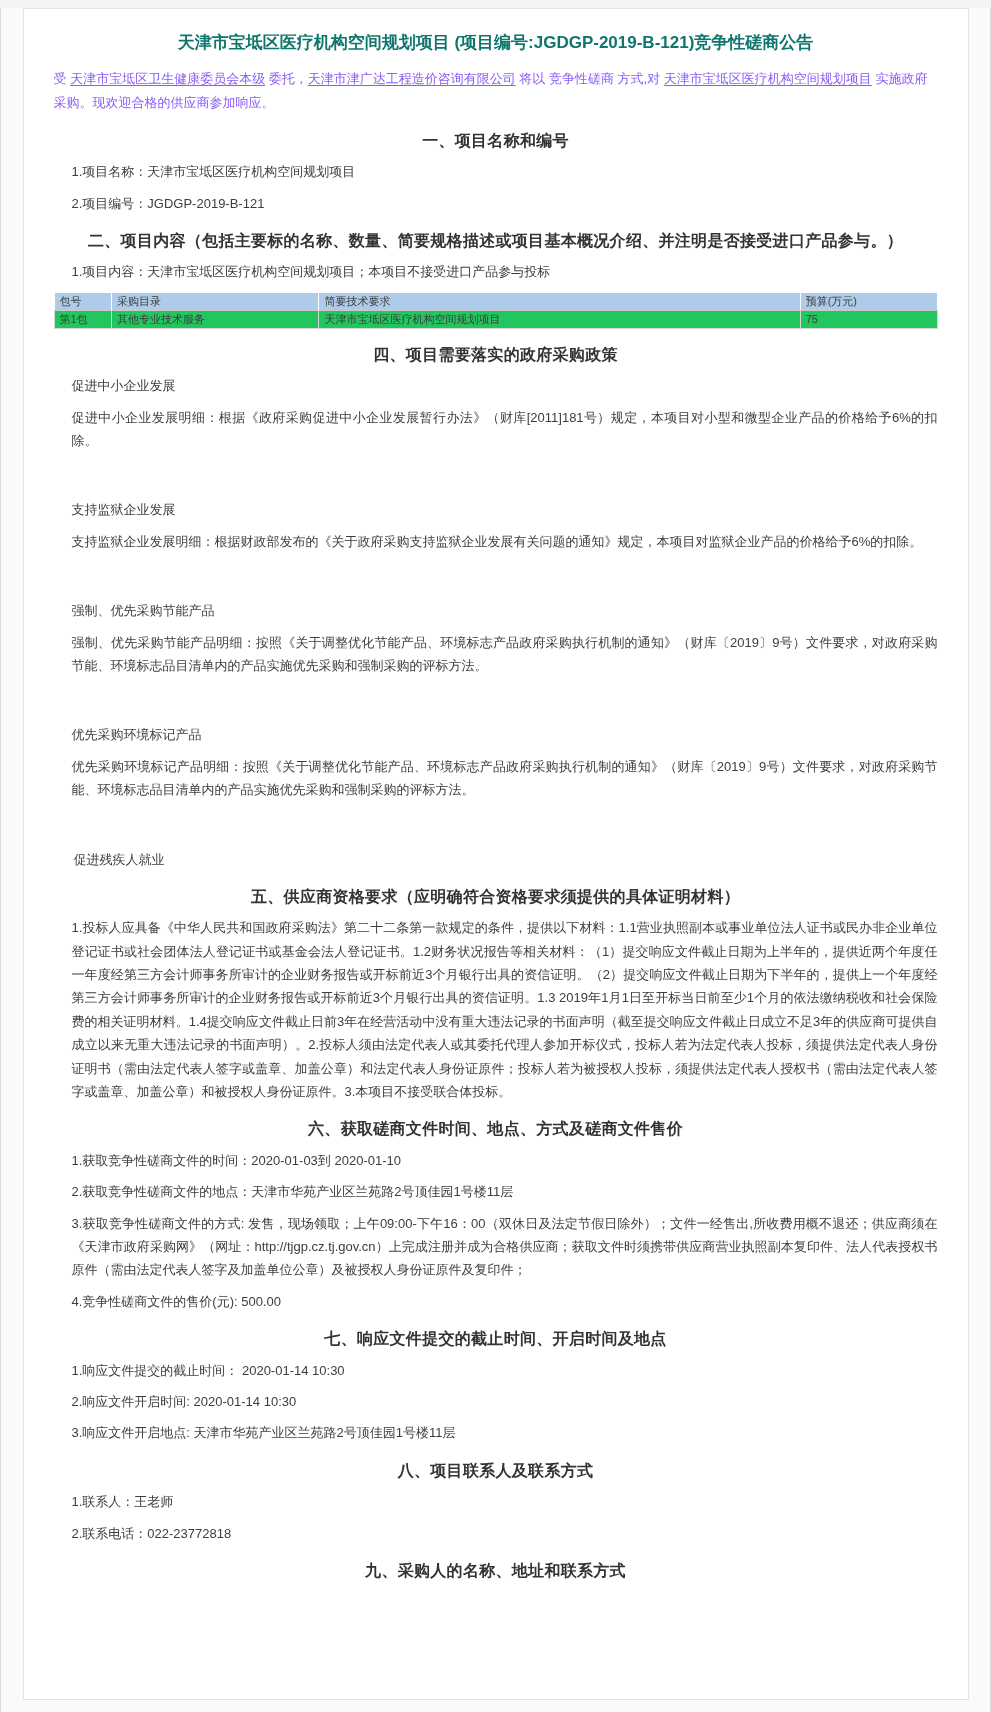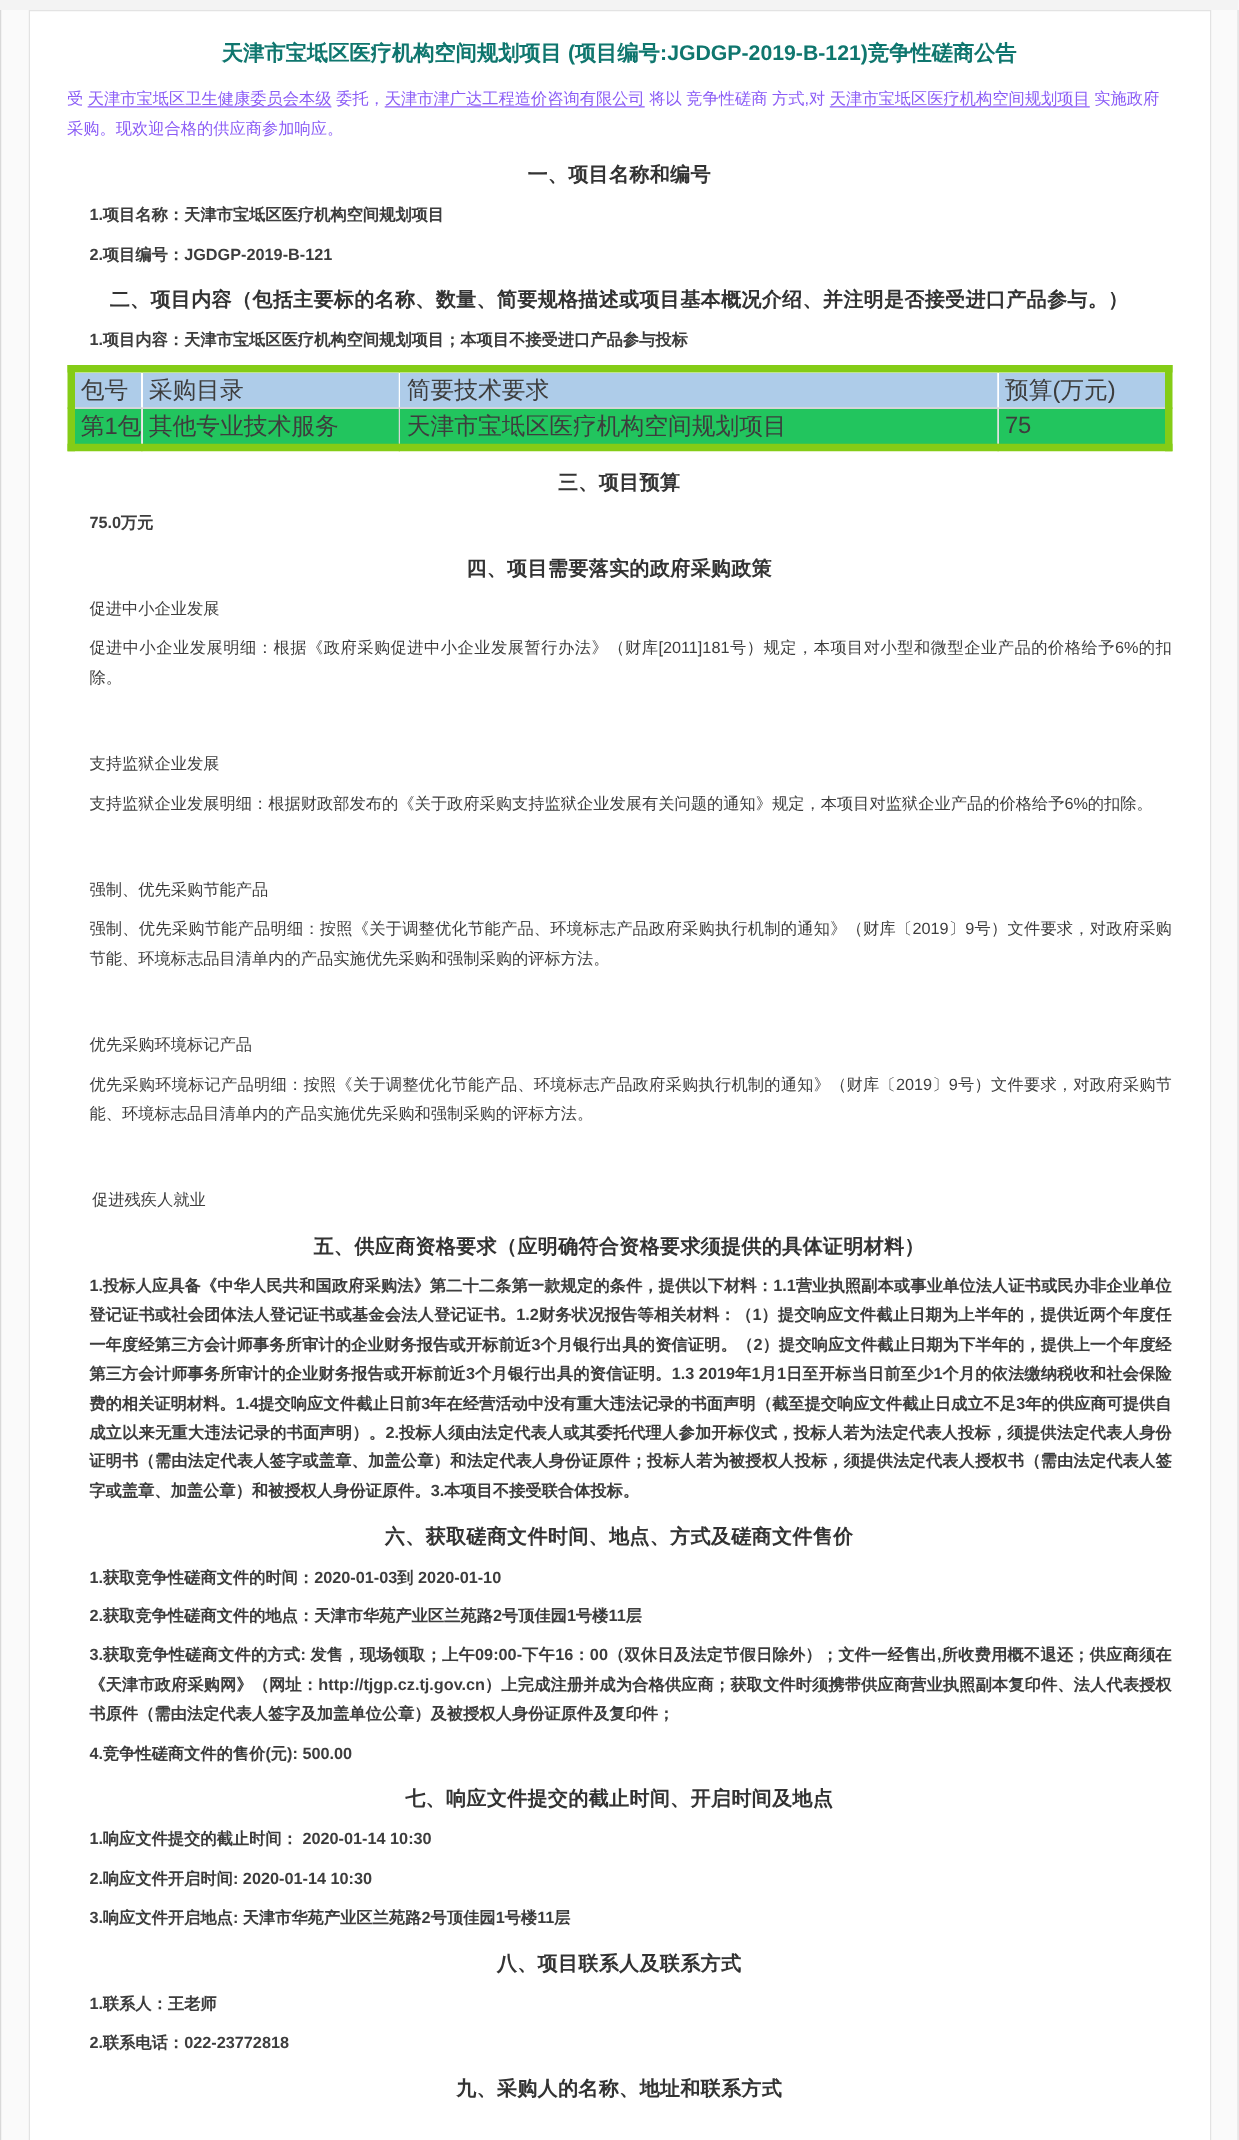--- a/index.html
+++ b/index.html
@@ -23,29 +23,29 @@
     text-align:center; margin:6px 0 12px; line-height:1.4;
   }
   .intro{font-size:13px; line-height:1.85; margin:0 0 4px; color:#8b5cf6;}
   .u{text-decoration:underline; text-underline-offset:2px;}
   h2.sec-h{
     font-size:16px; font-weight:bold; color:#333;
     margin:15px 0 5px; line-height:1.4; letter-spacing:.3px;text-align:center;
   }
   .item{
     font-size:13px; line-height:1.8;
-    margin:8px 0 8px 18px; text-align:justify;font-weight:bold;
+    margin:8px 0 8px 18px; text-align:justify;
   }
   .policy{margin:6px 0 46px 18px;}
   .policy.last{margin-bottom:12px;margin-left:20px;}
   .policy p{font-size:13px; line-height:1.8; margin:8px 0; text-align:justify;}
   table.pkg{
     width:100%; border-collapse:collapse; table-layout:fixed;
-    margin:8px 0 2px; font-size:19px;
-    border:6px solid #84cc16;
+    margin:8px 0 2px; font-size:11px;
+    border:1px solid #84cc16;
   }
   table.pkg th{
     background:#aecce9; font-weight:normal; text-align:left;
     padding:1px 5px; border:1px solid #ffffff; border-bottom:1px solid #c9c9c9;
     white-space:nowrap; overflow:hidden;
   }
   table.pkg td{
     background:#22c55e; padding:1px 5px; border:1px solid #d6d6d6;
     white-space:nowrap; overflow:hidden;
   }
@@ -88,24 +88,20 @@
           <tr>
             <td>第1包</td>
             <td>其他专业技术服务</td>
             <td>天津市宝坻区医疗机构空间规划项目</td>
             <td>75</td>
           </tr>
         </tbody>
       </table>
     </section>
 
-    <section>
-      <h2 class="sec-h">三、项目预算</h2>
-      <p class="item">75.0万元</p>
-    </section>
 
     <section>
       <h2 class="sec-h">四、项目需要落实的政府采购政策</h2>
       <div class="policy">
         <p>促进中小企业发展</p>
         <p>促进中小企业发展明细：根据《政府采购促进中小企业发展暂行办法》（财库[2011]181号）规定，本项目对小型和微型企业产品的价格给予6%的扣除。</p>
       </div>
       <div class="policy">
         <p>支持监狱企业发展</p>
         <p>支持监狱企业发展明细：根据财政部发布的《关于政府采购支持监狱企业发展有关问题的通知》规定，本项目对监狱企业产品的价格给予6%的扣除。</p>

